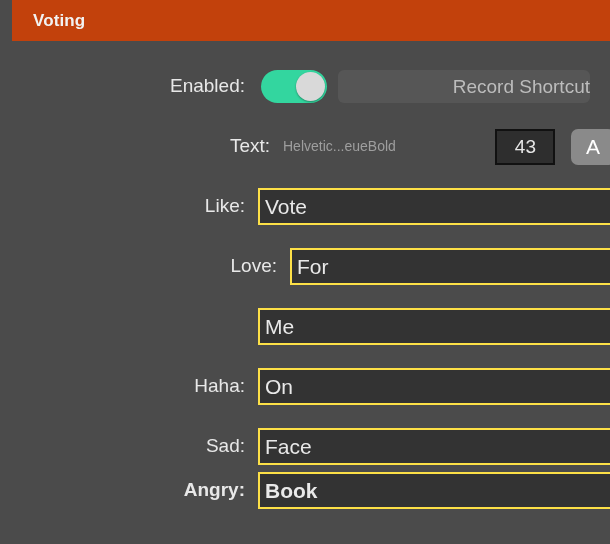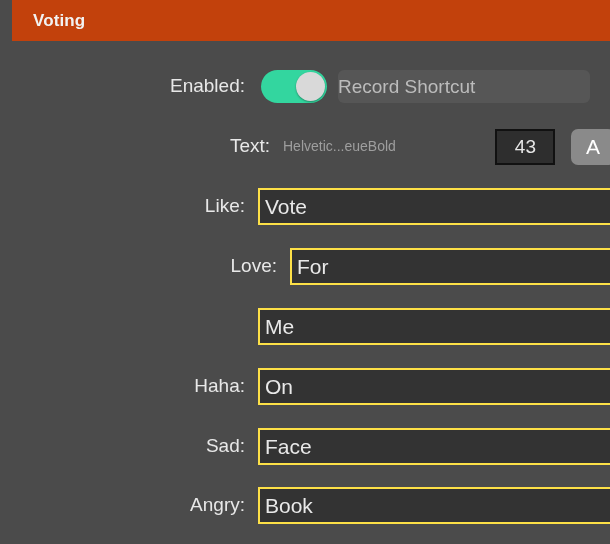--- a/index.html
+++ b/index.html
@@ -97,21 +97,21 @@
   }
 
   
   .record-btn {
     position: absolute;
     left: 338px;
     top: 4px;
     width: 252px;
     height: 33px;
     line-height: 33px;
-    text-align: left;
+    text-align: right;
     border-radius: 6px;
     background: #565656;
     color: #bcbcbc;
     font-size: 19px;
     white-space: nowrap;
     overflow: hidden;
     box-sizing: border-box;
   }
 
   
@@ -225,19 +225,19 @@
     <div class="row" style="top:321px;padding-left:36px;">
       <div class="row-label">Haha:</div>
       <div class="text-field">On</div>
     </div>
 
     <div class="row" style="top:381px;">
       <div class="row-label">Sad:</div>
       <div class="text-field">Face</div>
     </div>
 
-    <div class="row" style="top:440px;">
+    <div class="row" style="top:425px;font-weight:bold;">
       <div class="row-label">Angry:</div>
       <div class="text-field">Book</div>
     </div>
 
   </div>
 </div>
 
 </body></html>

